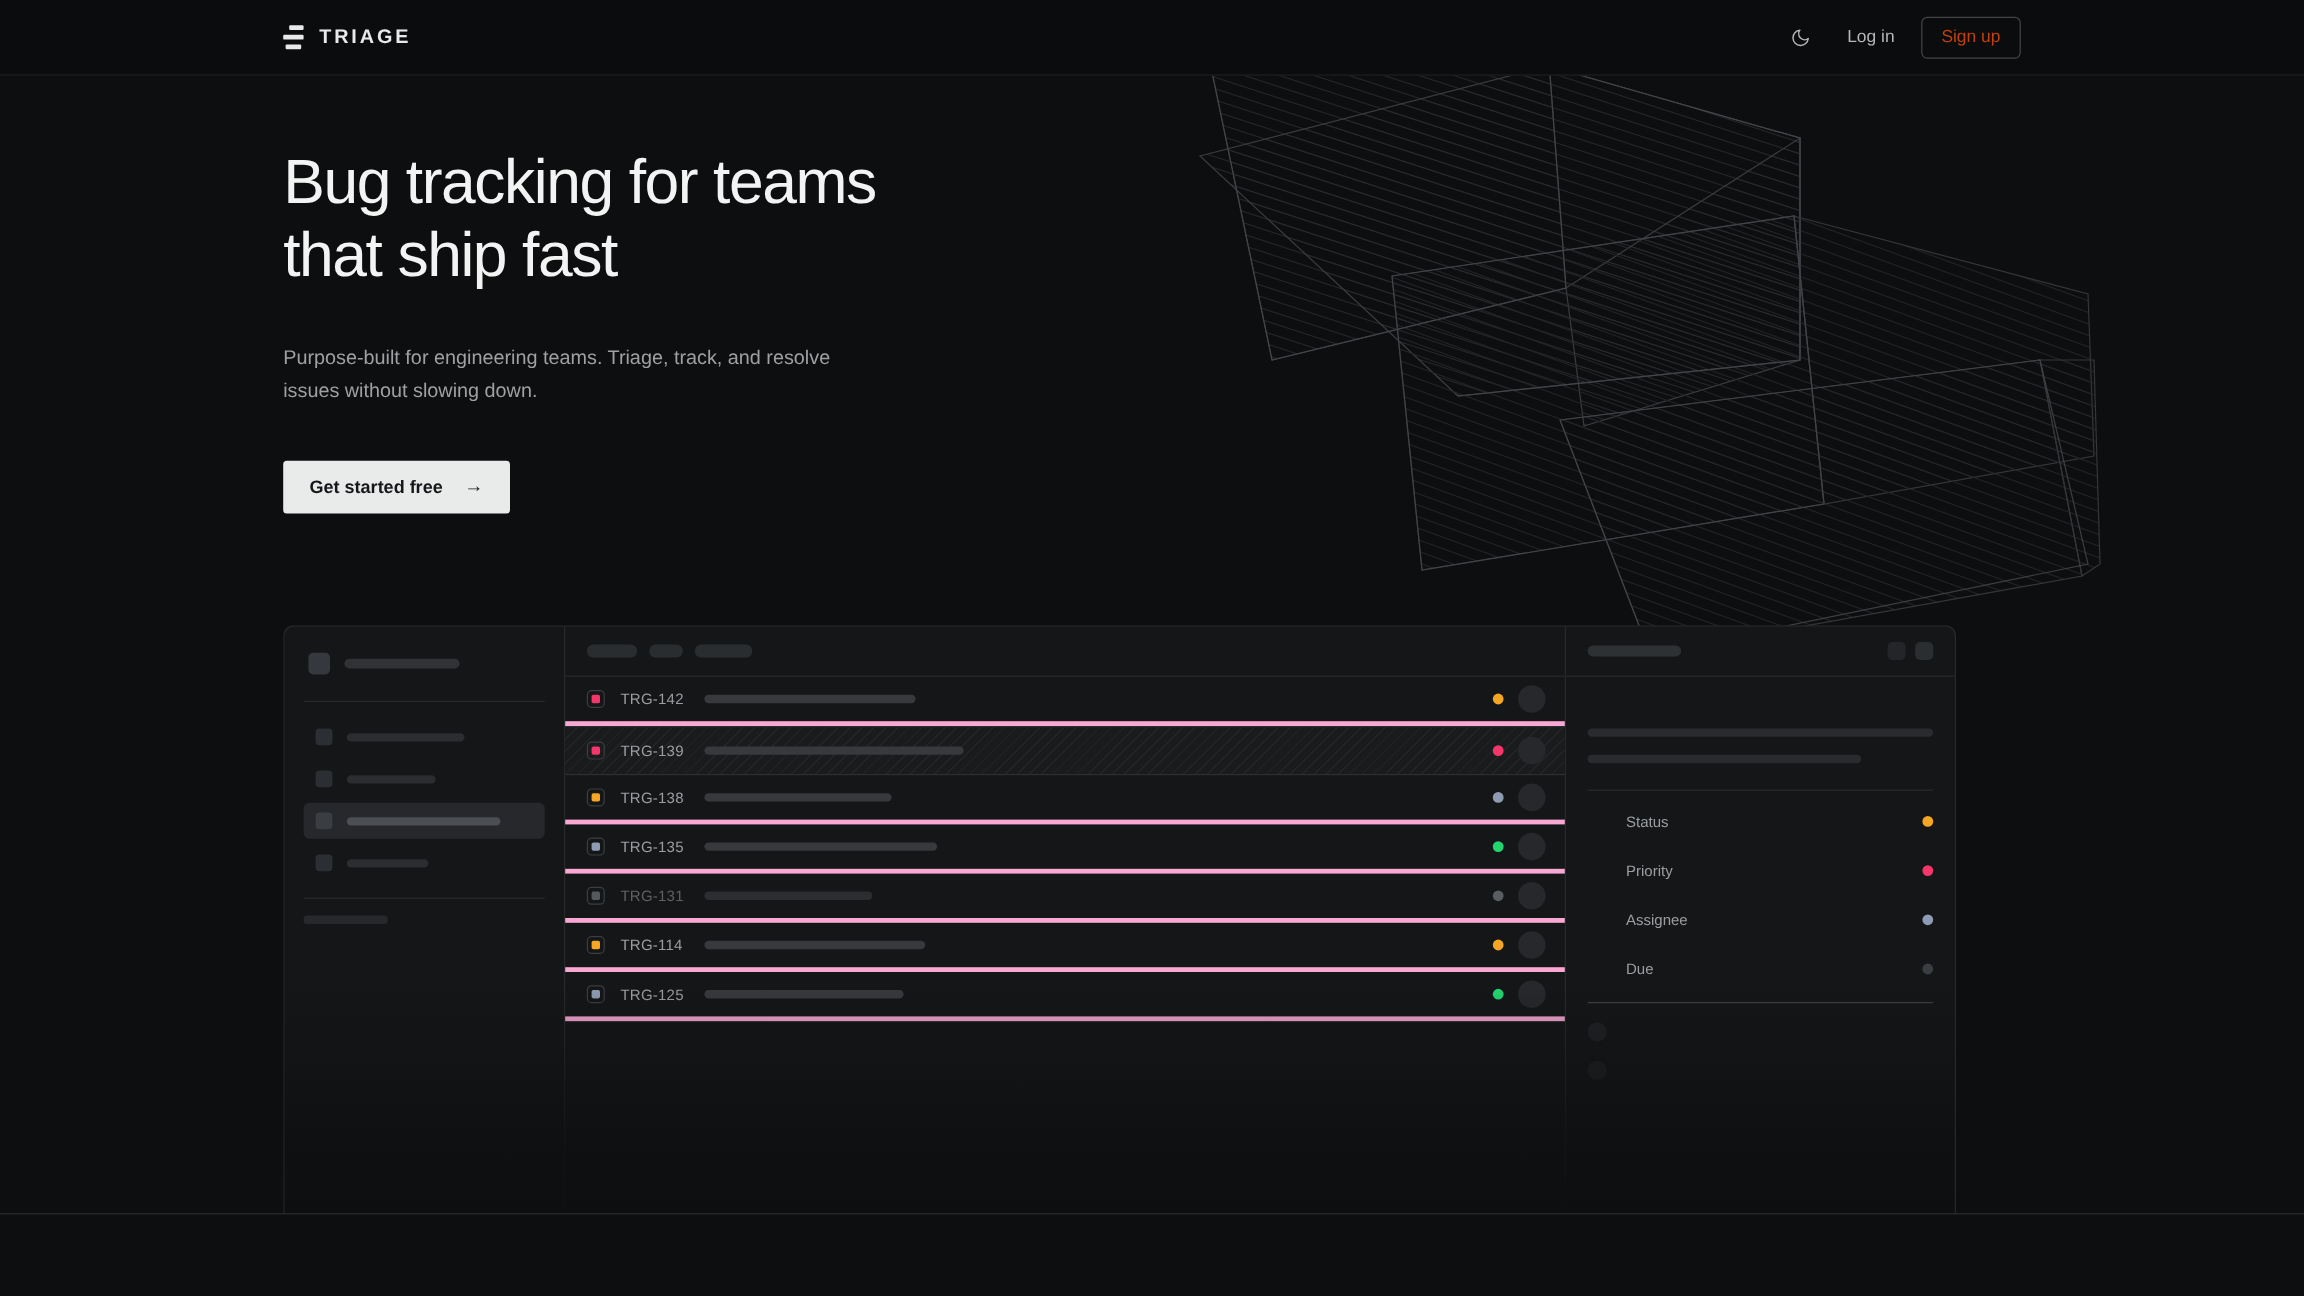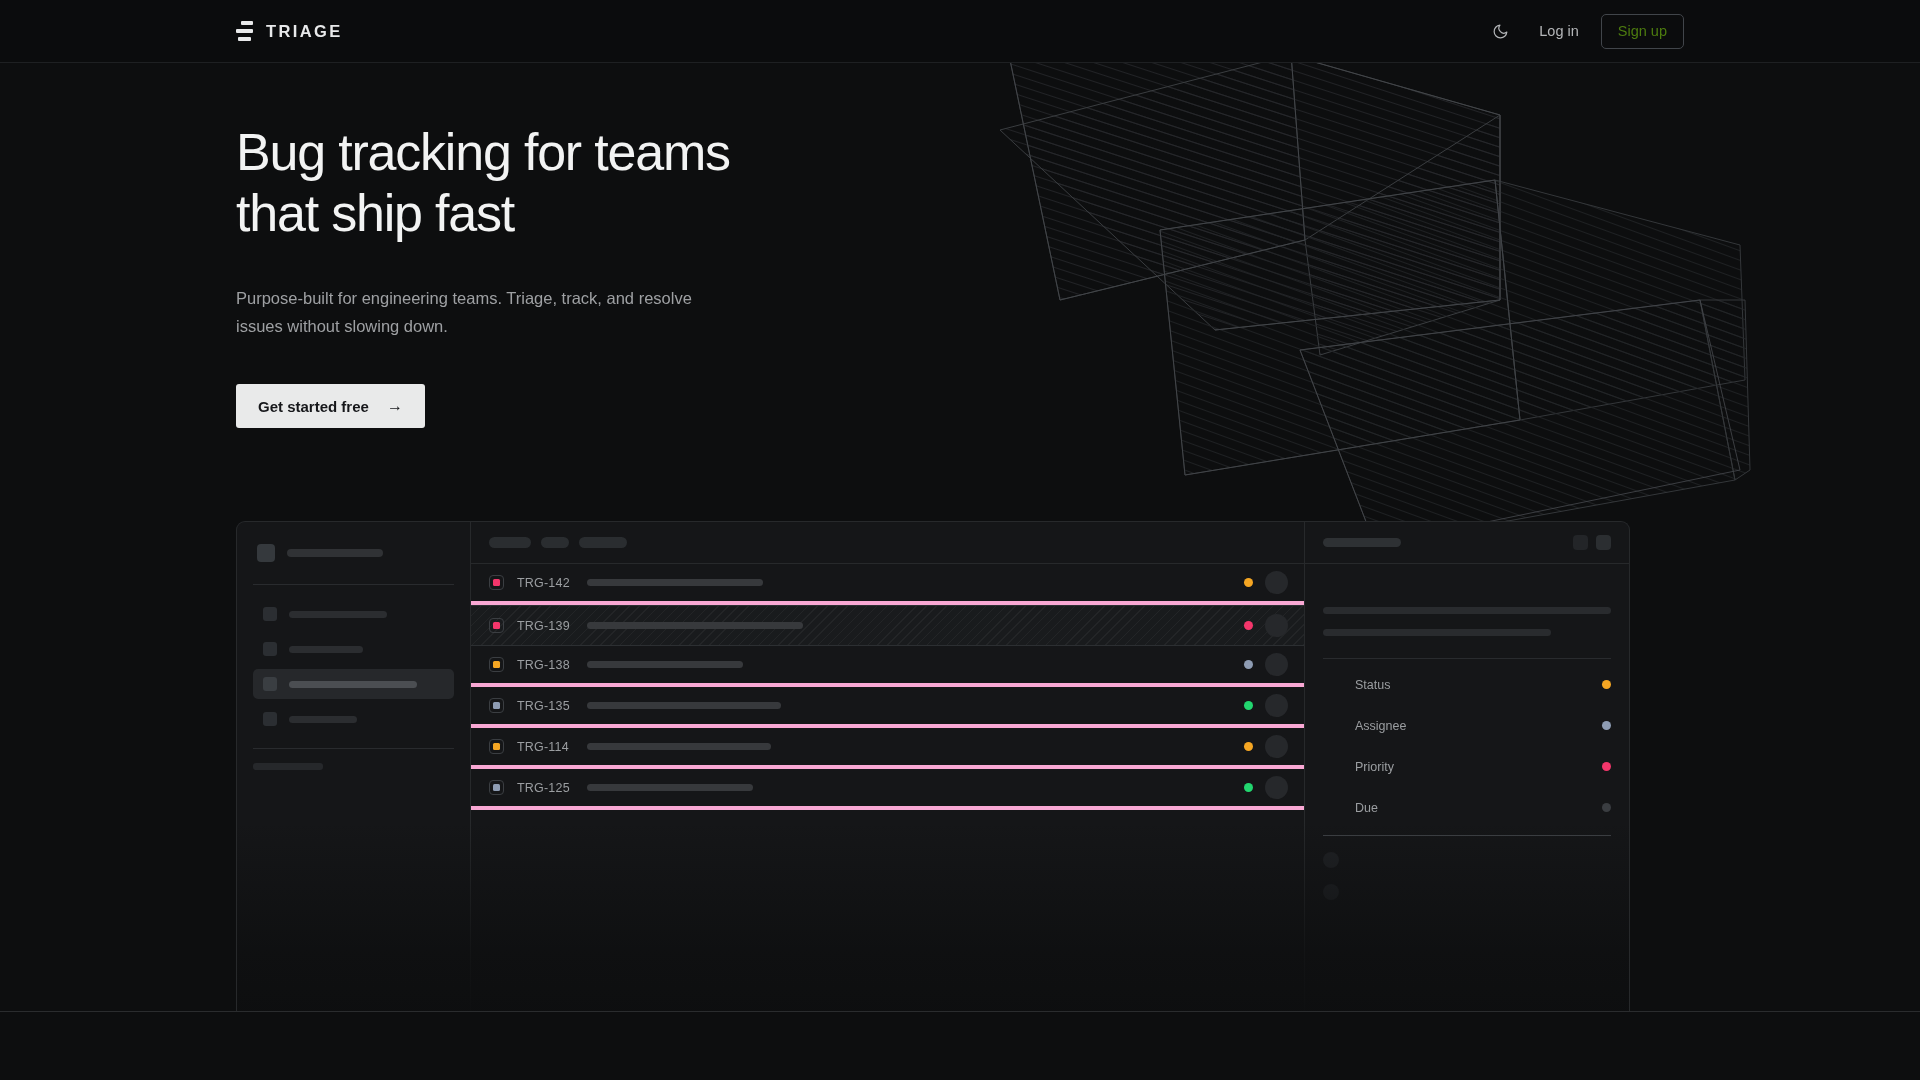--- a/index.html
+++ b/index.html
@@ -85,21 +85,21 @@
   .login-link {
     color: #b4b6b8;
     font-size: 14.5px;
     padding: 0 22px;
     cursor: pointer;
     white-space: nowrap;
   }
   .signup-btn {
     border: 1px solid #41454a;
     border-radius: 5px;
-    color: #4d7c0f;
+    color: #c2410c;
     font-size: 14.5px;
     padding: 8px 16px 9px;
     background: transparent;
     cursor: pointer;
     white-space: nowrap;
     font-family: inherit;
   }
 
   
   .hero {
@@ -440,20 +440,31 @@
             <span class="badge">
               <i style="background: rgb(142, 156, 179);"></i>
             </span>
             <span class="issue-id">TRG-135</span>
             <span class="issue-title-sk" style="width: 194px;"></span>
             <span class="issue-right">
               <span class="status-dot" style="background: rgb(34, 214, 111);"></span>
               <span class="avatar-sk"></span>
             </span>
           </div>
+          <div class="issue-row muted">
+            <span class="badge">
+              <i style="background: rgb(85, 89, 93);"></i>
+            </span>
+            <span class="issue-id">TRG-131</span>
+            <span class="issue-title-sk" style="width: 140px;"></span>
+            <span class="issue-right">
+              <span class="status-dot" style="background: rgb(90, 94, 98);"></span>
+              <span class="avatar-sk"></span>
+            </span>
+          </div>
           <div class="issue-row">
             <span class="badge">
               <i style="background: rgb(245, 166, 35);"></i>
             </span>
             <span class="issue-id">TRG-114</span>
             <span class="issue-title-sk" style="width: 184px;"></span>
             <span class="issue-right">
               <span class="status-dot" style="background: rgb(245, 166, 35);"></span>
               <span class="avatar-sk"></span>
             </span>
@@ -486,26 +497,26 @@
             <span class="detail-line" style="width: 288px; display: block; margin-top: 24px;"></span>
             <span class="detail-line" style="width: 228px; display: block;"></span>
           </div>
         <span class="divider detail-divider"></span>
         <div id="detail-fields">
             <div class="field-row">
               <span class="field-label">Status</span>
               <span class="status-dot" style="background: rgb(245, 166, 35);"></span>
             </div>
             <div class="field-row">
+              <span class="field-label">Priority</span>
+              <span class="status-dot" style="background: rgb(244, 54, 107);"></span>
+            </div>
+            <div class="field-row">
               <span class="field-label">Assignee</span>
               <span class="status-dot" style="background: rgb(142, 156, 179);"></span>
-            </div>
-            <div class="field-row">
-              <span class="field-label">Priority</span>
-              <span class="status-dot" style="background: rgb(244, 54, 107);"></span>
             </div>
             <div class="field-row">
               <span class="field-label">Due</span>
               <span class="status-dot" style="background: rgb(58, 61, 65);"></span>
             </div>
           </div>
         <span class="divider activity-divider"></span>
         <span class="activity-label"></span>
         <div id="activity-items">
             <div class="activity-item">

